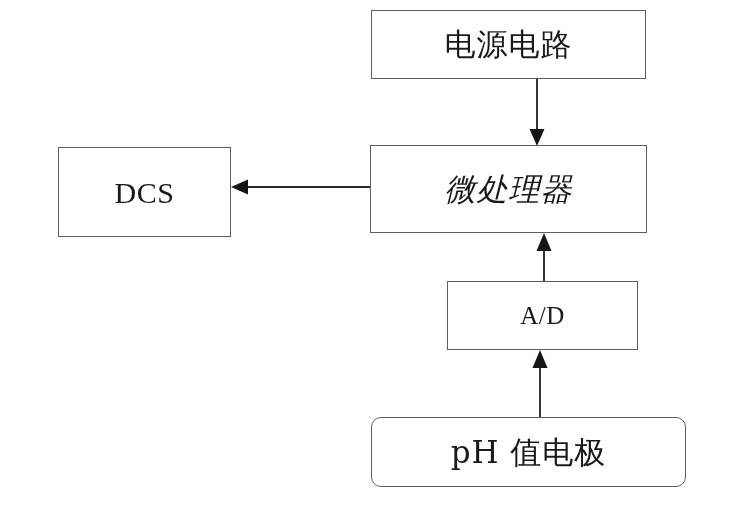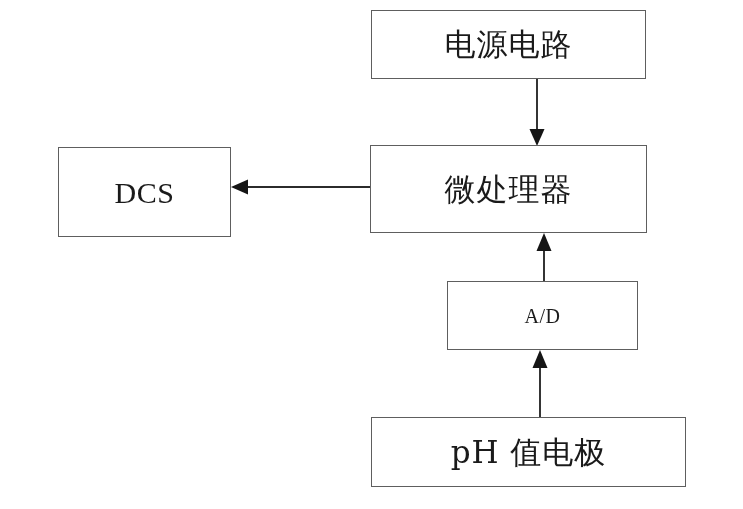--- a/index.html
+++ b/index.html
@@ -37,27 +37,27 @@
     white-space: nowrap;
   }
   .node .node-label {
     display: block;
   }
   
   #node-power      { left: 371px; top: 10px;  width: 275px; height: 69px;  }
   #node-mcu        { left: 370px; top: 145px; width: 277px; height: 88px;  }
   #node-dcs        { left: 58px;  top: 147px; width: 173px; height: 90px;  }
   #node-ad         { left: 447px; top: 281px; width: 191px; height: 69px;  }
-  #node-ph         { left: 371px; top: 417px; width: 315px; height: 70px;  }
+  #node-ph         { left: 371px; top: 417px; width: 315px; height: 70px; border-radius: 10px;  }
 
   
   #node-power .node-label { font-size: 31px; letter-spacing: 1px; font-family: "DejaVu Serif", "Liberation Serif", serif; }
-  #node-mcu   .node-label { font-size: 31px; letter-spacing: 1px; font-family: "DejaVu Serif", "Liberation Serif", serif; }
+  #node-mcu   .node-label { font-size: 31px; letter-spacing: 1px; font-family: "DejaVu Serif", "Liberation Serif", serif; font-style: italic; }
   #node-dcs   .node-label { font-size: 30px; letter-spacing: 0.5px; font-family: "Liberation Serif", "DejaVu Serif", serif; }
-  #node-ad    .node-label { font-size: 20px; letter-spacing: 0.5px; font-family: "Liberation Serif", "DejaVu Serif", serif; }
+  #node-ad    .node-label { font-size: 25px; letter-spacing: 0.5px; font-family: "Liberation Serif", "DejaVu Serif", serif; }
   #node-ph    .node-label { font-size: 31px; letter-spacing: 1px; font-family: "DejaVu Serif", "Liberation Serif", serif; }
 
   svg.connectors {
     position: absolute;
     left: 0;
     top: 0;
     width: 743px;
     height: 509px;
     pointer-events: none;
   }

